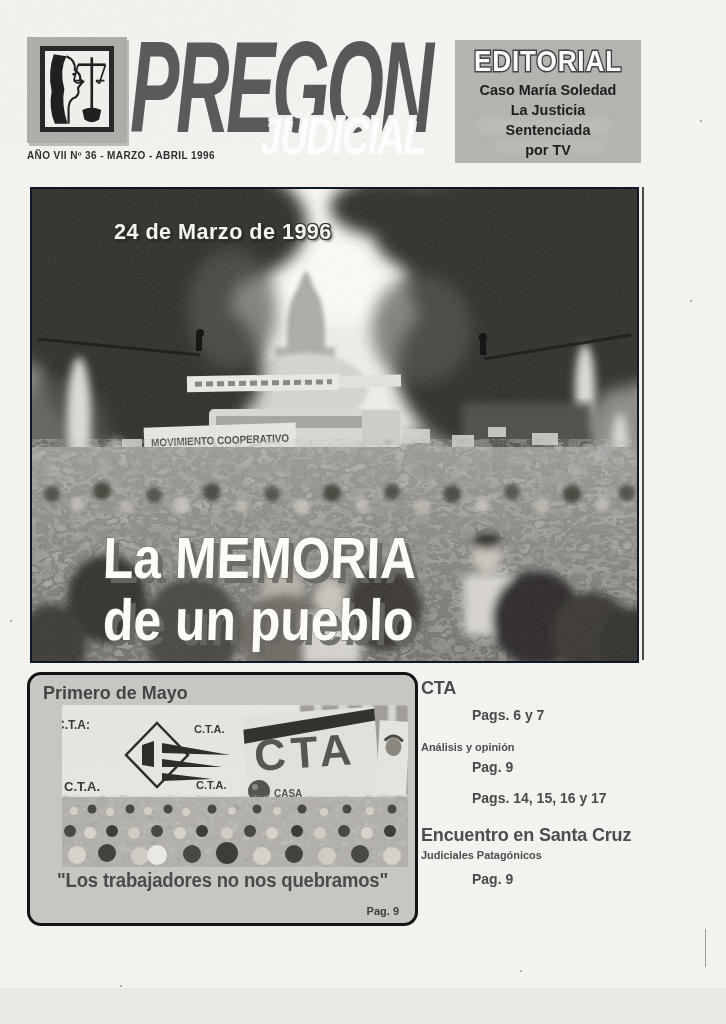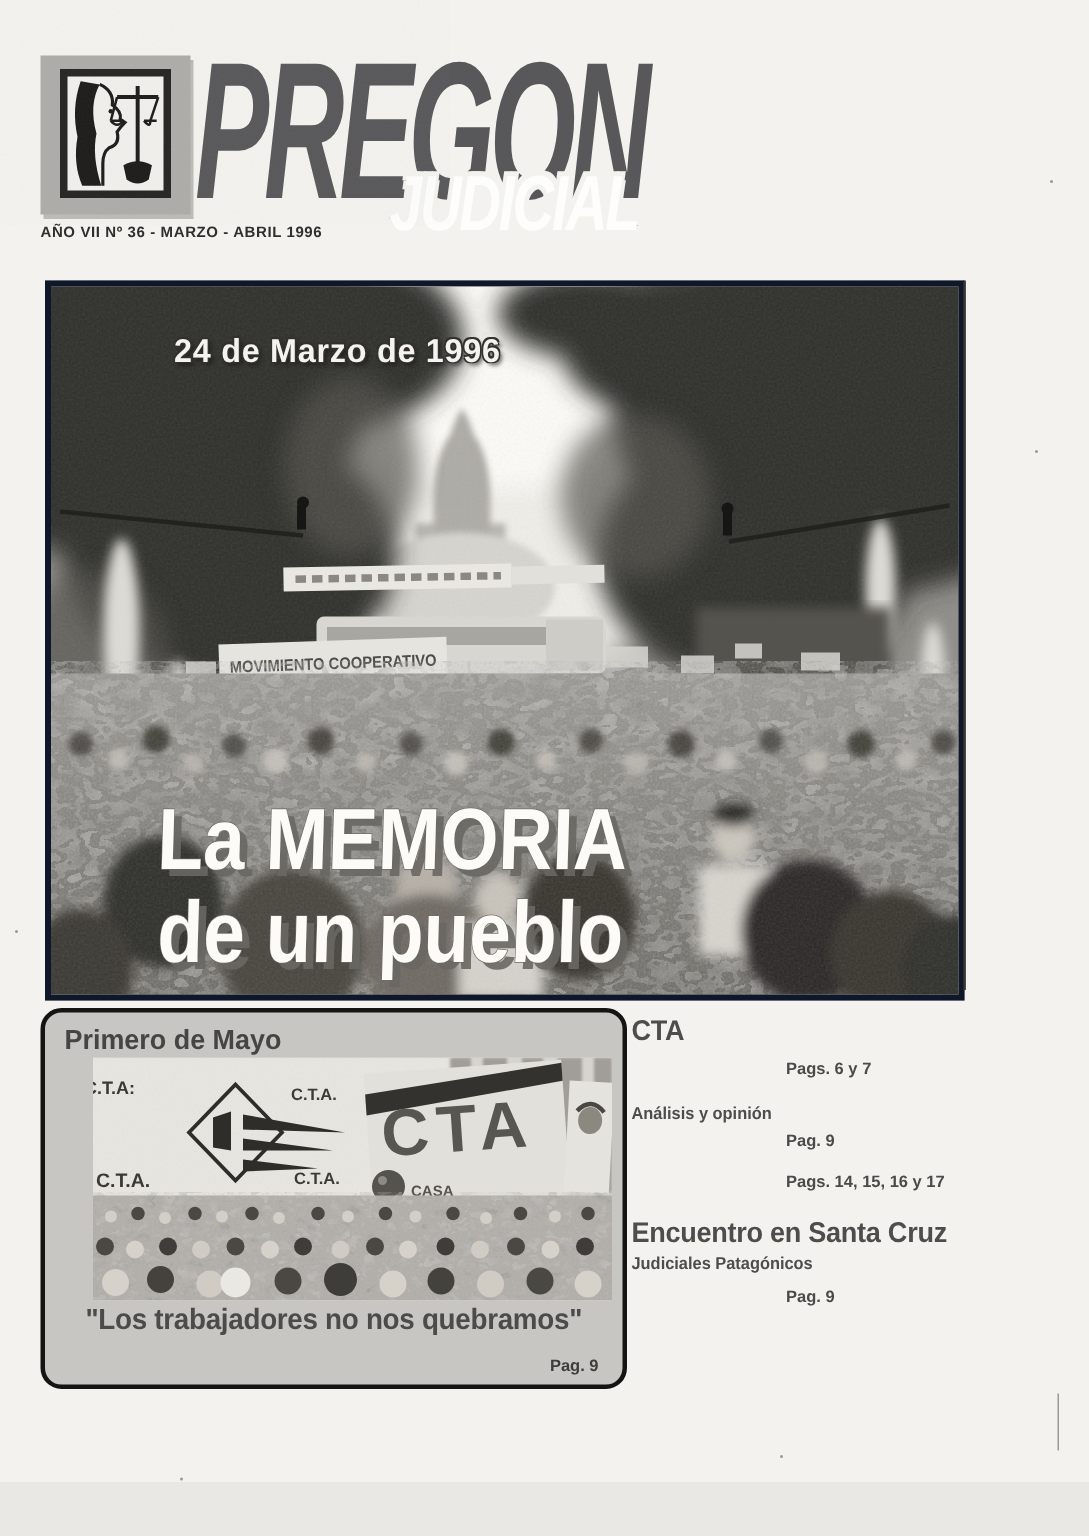--- a/index.html
+++ b/index.html
@@ -34,21 +34,21 @@
   .editorial-box{position:absolute; left:455px; top:40px; width:186px; height:123px;
     background:#b4b3af; text-align:center; overflow:hidden;}
   .editorial-header{margin-top:6px; font-size:30px; line-height:30px; font-weight:bold;
     letter-spacing:1px; color:#fbfbf9; -webkit-text-stroke:3px #434240; paint-order:stroke fill;
     transform:scaleX(.87); transform-origin:50% 0;}
   .editorial-lines{margin-top:4px; font-size:15px; line-height:20px; font-weight:bold;
     color:#1e1e1c; transform:scaleX(.96); transform-origin:50% 0;}
   .ghost{position:absolute; background:#c3c2be; filter:blur(3px); opacity:.55; border-radius:4px;}
   
   .photo-main{position:absolute; left:30px; top:187px; width:605px; height:472px;
-    border:4px solid #0f172a; background:#8e8c87; overflow:hidden;}
+    border:2px solid #0f172a; background:#8e8c87; overflow:hidden;}
   .photo-main svg{position:absolute; inset:0; display:block;}
   .date-overlay{position:absolute; left:82px; top:30px; font-size:22px; font-weight:bold;
     color:#f4f3ef; letter-spacing:.5px; white-space:nowrap;
     text-shadow:1px 1px 0 #32312e,-1px -1px 0 #32312e,1px -1px 0 #32312e,-1px 1px 0 #32312e,2px 2px 3px rgba(20,20,18,.7);
     transform:scaleX(.98); transform-origin:0 0;}
   .memoria{position:absolute; left:72px; margin:0; font-size:58px; line-height:1;
     font-weight:bold; color:#fcfbf8; white-space:nowrap;
     -webkit-text-stroke:1px #6e6c67; paint-order:stroke fill;
     text-shadow:6px 5px 0 rgba(105,103,98,.9);
     transform:scaleX(.86) skewX(-2deg); transform-origin:0 0;}
@@ -66,21 +66,21 @@
   .mayday-caption{position:absolute; left:0; right:0; top:194px; text-align:center;
     font-size:19.5px; font-weight:bold; color:#4b4b49; letter-spacing:-.2px;
     transform:scaleX(.95); transform-origin:50% 0; white-space:nowrap;}
   .mayday-pageref{position:absolute; right:16px; bottom:6px; font-size:11px; font-weight:bold; color:#3d3d3b;}
   
   .headlines{position:absolute; left:421px; top:672px; width:292px; color:#4d4d4d;}
   .hl-block{margin:0;}
   .hl-kicker-large{font-size:19px; line-height:19px; font-weight:bold; letter-spacing:-.2px;}
   .hl-kicker-small{font-size:11.5px; line-height:12px; font-weight:bold;}
   .hl-title{font-size:19px; line-height:20px; font-weight:bold; letter-spacing:-.2px; white-space:nowrap;}
-  .hl-page{font-size:11px; font-weight:bold; margin-left:103px; color:#4a4a48;}
+  .hl-page{font-size:14px; font-weight:bold; margin-left:51px; color:#4a4a48;}
   .cond{display:inline-block; transform:scaleX(.95); transform-origin:0 50%;}
   .mt1{margin-top:6px;} .mt2{margin-top:14px;} .mt3{margin-top:15px;} .mt4{margin-top:19px;}
   .pgap1{margin-top:9px;} .pgap2{margin-top:4px;} .pgap3{margin-top:9px;} .pgap4{margin-top:8px;}
   
   .noise-overlay{position:absolute; inset:0; opacity:.05; pointer-events:none; z-index:60;}
   .speck{position:absolute; width:2px; height:2px; border-radius:50%; background:#9a9994;}
 </style>
 </head>
 <body>
 
@@ -97,20 +97,29 @@
         <path d="M31 13 L27 28 M35 28 L27 28 M57 13 L52 28 M48 28 L56 28" stroke="#1d1c1a" stroke-width="1.6" fill="none"></path>
         <path d="M27 28 Q31 33 35 28 M52 28 Q52 33 48 28" stroke="#1d1c1a" stroke-width="1.6" fill="none"></path>
         <path d="M35 56 Q44 51 53 56 L51 65 Q44 70 37 65 Z" fill="#1d1c1a"></path>
       </svg>
     </div>
   </div>
   <h1 class="masthead-title">PREGON</h1>
   <h2 class="masthead-sub">JUDICIAL</h2>
   <div class="issue-line">AÑO VII  Nº 36  -  MARZO - ABRIL 1996</div>
 
+  <div class="editorial-box">
+    <div class="ghost" style="left:24px; top:78px; width:130px; height:16px;"></div>
+    <div class="ghost" style="left:40px; top:100px; width:110px; height:12px;"></div>
+    <div class="editorial-header">EDITORIAL</div>
+    <div class="editorial-lines" style="white-space:pre-line;">Caso María Soledad
+La Justicia
+Sentenciada
+por TV</div>
+  </div>
 
   <div class="photo-main">
     <svg viewBox="0 0 605 472" preserveAspectRatio="none">
       <defs>
         <filter id="fgrain" x="0" y="0" width="100%" height="100%">
           <feTurbulence type="fractalNoise" baseFrequency="0.65" numOctaves="2" seed="3"></feTurbulence>
           <feColorMatrix type="saturate" values="0"></feColorMatrix>
           <feComponentTransfer>
               <feFuncA type="linear" slope="0.55" intercept="-0.1"></feFuncA>
             </feComponentTransfer>

